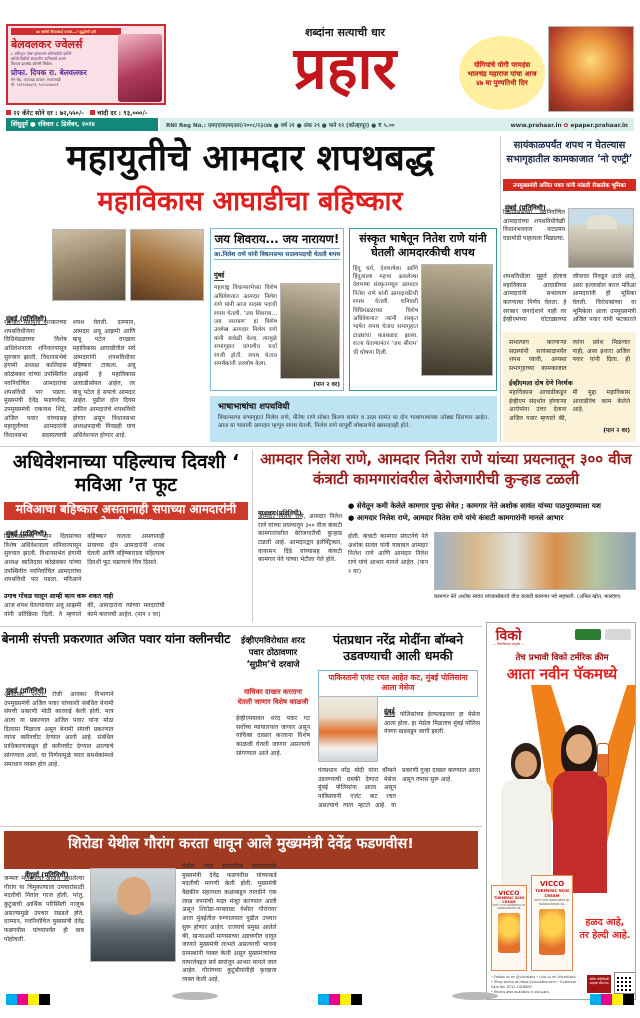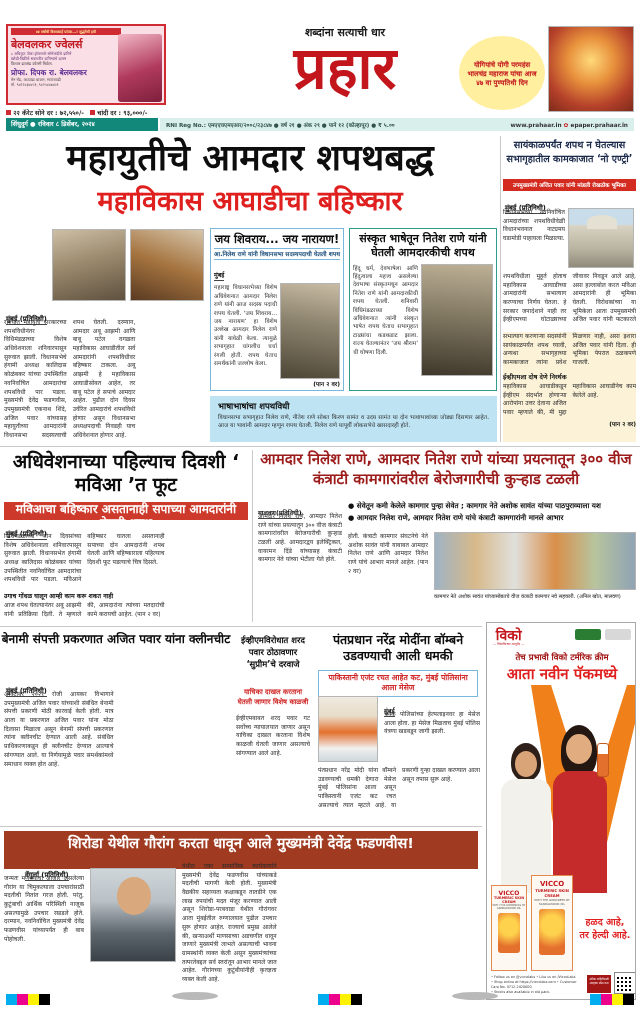--- a/index.html
+++ b/index.html
@@ -65,21 +65,21 @@
   <div class="abs hl" style="left:503px; top:138px; width:133px; font-size:9.6px; color:#1b2a4a; line-height:1.45;">सायंकाळपर्यंत शपथ न घेतल्यास सभागृहातील कामकाजात ‘नो एण्ट्री’</div>
   <div class="abs kicker-bar" style="left:503px; top:179px; width:133px; height:12px; background:#d32b20; font-size:5.6px; line-height:12px;">उपमुख्यमंत्री अजित पवार यांनी मांडली रोखठोक भूमिका</div>
   <div class="abs" style="left:505px; top:195px;">
     <span class="dl">मुंबई (प्रतिनिधी)</span>
   </div>
   <div class="abs photo" style="left:568px; top:208px; width:66px; height:60px; background:linear-gradient(#c8dde9 0%,#c8dde9 28%,#d9d4c3 28%,#b8b2a0 70%,#8f8a7a 100%);">
     <div style="position:absolute;left:18px;top:6px;width:30px;height:14px;border-radius:50% 50% 0 0;background:#e4e0d2;"></div>
   </div>
   <div class="abs bt" style="left:503px; top:208px; width:62px; height:62px;">विधानसभेच्या नवनिर्वाचित आमदारांच्या शपथविधीवेळी विधानभवनात नाट्यमय घडामोडी पाहायला मिळाल्या.</div>
   <div class="abs bt" style="left:503px; top:272px; width:133px; height:58px; column-count:2; column-gap:6px;">शपथविधीला मुहूर्त होताच महाविकास आघाडीच्या आमदारांनी सभात्याग करण्याचा निर्णय घेतला. हे सरकार जनादेशाने नाही तर ईव्हीएमच्या घोटाळ्याच्या जीवावर निवडून आले आहे, असा हल्लाबोल करत मविआ आमदारांनी ही भूमिका घेतली. विरोधकांच्या या भूमिकेला आता उपमुख्यमंत्री अजित पवार यांनी फटकारले असून त्यांनी रोखठोक भूमिका घेतली आहे.</div>
-  <div class="abs" style="left:503px; top:332px; width:133px; height:110px; background:#fbf2d8; padding:0;">
+  <div class="abs" style="left:503px; top:332px; width:133px; height:110px; background:#fbf2d8; padding:6px;">
     <div class="bt" style="height:38px; column-count:2; column-gap:6px;">सभात्याग करणाऱ्या सदस्यांनी सायंकाळपर्यंत शपथ घ्यावी, अन्यथा सभागृहाच्या कामकाजात त्यांना प्रवेश मिळणार नाही, असा इशारा अजित पवार यांनी दिला. ही भूमिका पेपरात ठळकपणे गाजली.</div>
     <div style="font-size:6.4px; font-weight:bold; color:#111; margin:2px 0 1px;">ईव्हीएमला दोष देणे निरर्थक</div>
     <div class="bt" style="height:38px; column-count:2; column-gap:6px;">महाविकास आघाडीकडून ईव्हीएम संदर्भात होणाऱ्या आरोपांना उत्तर देताना अजित पवार म्हणाले की, मी मुद्दा महाविकास आघाडीनेच काम केलेले आहे.</div>
     <div class="contd">(पान २ वर)</div>
   </div>
 
   <div class="abs photo" style="left:52px; top:229px; width:74px; height:72px; background:linear-gradient(165deg,#cdbfa6 0%,#9b8a6d 45%,#5f5140 100%);"></div>
   <div class="abs photo" style="left:130px; top:229px; width:74px; height:72px; background:linear-gradient(200deg,#d6c5ab 0%,#a5743f 50%,#5a3a22 100%);"></div>
   <div class="abs" style="left:6px; top:306px;">
     <span class="dl">मुंबई (प्रतिनिधी)</span>

